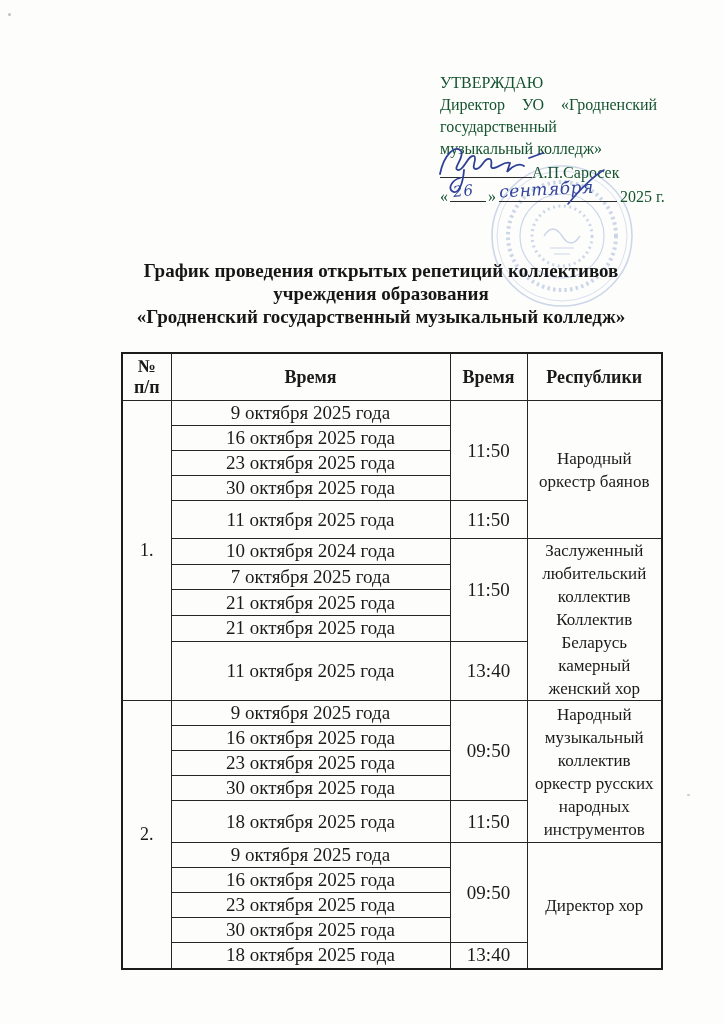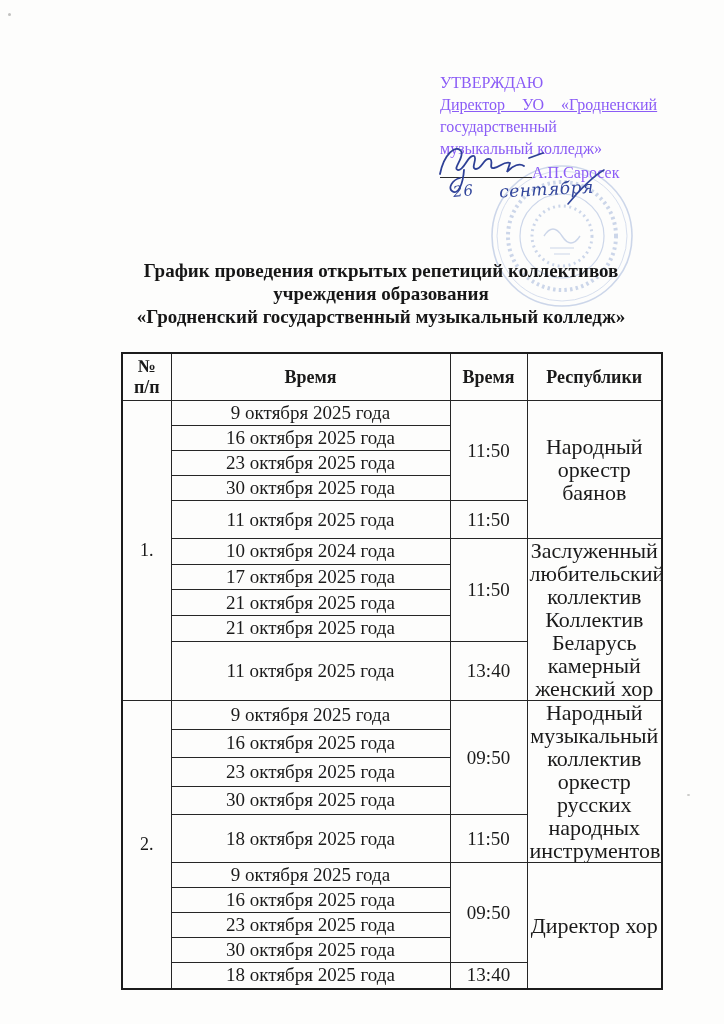--- a/index.html
+++ b/index.html
@@ -14,23 +14,23 @@
   .page{position:absolute;inset:0;background:#fdfdfc;}
 
   
   .speck{position:absolute;background:#9a9a96;border-radius:50%;}
   .speck.s1{left:8px;top:13px;width:3px;height:3px;opacity:.6;}
   .speck.s2{left:687px;top:794px;width:3px;height:2px;opacity:.5;}
 
   
   .approval{
     position:absolute;left:440px;top:72px;width:230px;
-    font-size:16px;line-height:22px;color:#8b5cf6;
-  }
-  .approval .org-l1{display:block;word-spacing:13px;text-decoration:underline;}
+    font-size:16px;line-height:22px;color:#14532d;
+  }
+  .approval .org-l1{display:block;word-spacing:13px;}
   .sig-row{margin-top:2px;white-space:nowrap;}
   .blank{display:inline-block;border-bottom:1px solid #2b2b2b;vertical-align:baseline;}
   .blank.sig{width:92px;height:12px;}
   .blank.day{width:36px;height:12px;margin:0 2px;}
   .blank.month{width:118px;height:12px;margin:0 3px;}
 
   
   .hand{
     position:absolute;color:#31459b;
     font-style:italic;font-family:"DejaVu Serif",serif;
@@ -61,21 +61,21 @@
   table.sched col.c-time{width:77px;}
   table.sched col.c-coll{width:135px;}
   table.sched th,table.sched td{
     border:1.5px solid #262626;
     text-align:center;vertical-align:middle;
     padding:0 2px;overflow:hidden;
   }
   table.sched{border:2px solid #1c1c1c;}
   table.sched th{font-weight:bold;font-size:18px;height:46px;line-height:21px;}
   td.num{vertical-align:top;padding-top:3px;font-size:18px;}
-  td.coll{font-size:22px;line-height:23px;padding:2px 4px;}
+  td.coll{font-size:17px;line-height:23px;padding:2px 4px;}
   tr.r-d{height:25px;}
   tr.r-x1{height:38px;}
   tr.r-x2{height:58px;}
   tr.r-x3{height:42px;}
   tr.r-x4{height:26px;}
 </style>
 </head>
 <body>
 
 <div class="page">
@@ -95,20 +95,23 @@
     </g>
   </svg>
 
   <div class="approval">
     <span>УТВЕРЖДАЮ</span><br>
     <span class="org-l1">Директор УО «Гродненский</span>
     <span>государственный</span><br>
     <span>музыкальный колледж»</span><br>
     <div class="sig-row">
       <span class="blank sig"></span><span>А.П.Саросек</span>
+    </div>
+    <div class="sig-row">
+      <span>«</span><span class="blank day"></span><span>»</span><span class="blank month"></span><span>2025 г.</span>
     </div>
   </div>
 
   <svg class="sig-svg" width="112" height="72" viewBox="0 0 112 72">
     <g fill="none" stroke="#2e4096" stroke-width="1.8" stroke-linecap="round">
       <path d="M6,36 C10,16 22,6 27,13 C31,19 18,31 24,32 C30,33 34,16 40,18 C44,20 36,31 42,31 C48,31 50,19 56,21 C60,23 54,31 60,30 C66,29 70,23 76,25 L73,34 C79,27 86,25 90,28"></path>
       <path d="M30,32 C29,46 24,58 18,53 C14,50 18,42 26,40"></path>
       <path d="M95,20 L109,15"></path>
     </g>
   </svg>
@@ -162,21 +165,21 @@
         <td>11 октября 2025 года</td>
         <td>11:50</td>
       </tr>
 
       <tr class="r-d">
         <td>10 октября 2024 года</td>
         <td rowspan="4">11:50</td>
         <td class="coll" rowspan="5">Заслуженный любительский коллектив Коллектив Беларусь камерный женский хор</td>
       </tr>
       <tr class="r-d">
-            <td>17 октября 2025 года</td>
+            <td>7 октября 2025 года</td>
           </tr>
       <tr class="r-d">
             <td>21 октября 2025 года</td>
           </tr>
       <tr class="r-d">
             <td>21 октября 2025 года</td>
           </tr>
       <tr class="r-x2">
         <td>11 октября 2025 года</td>
         <td>13:40</td>

